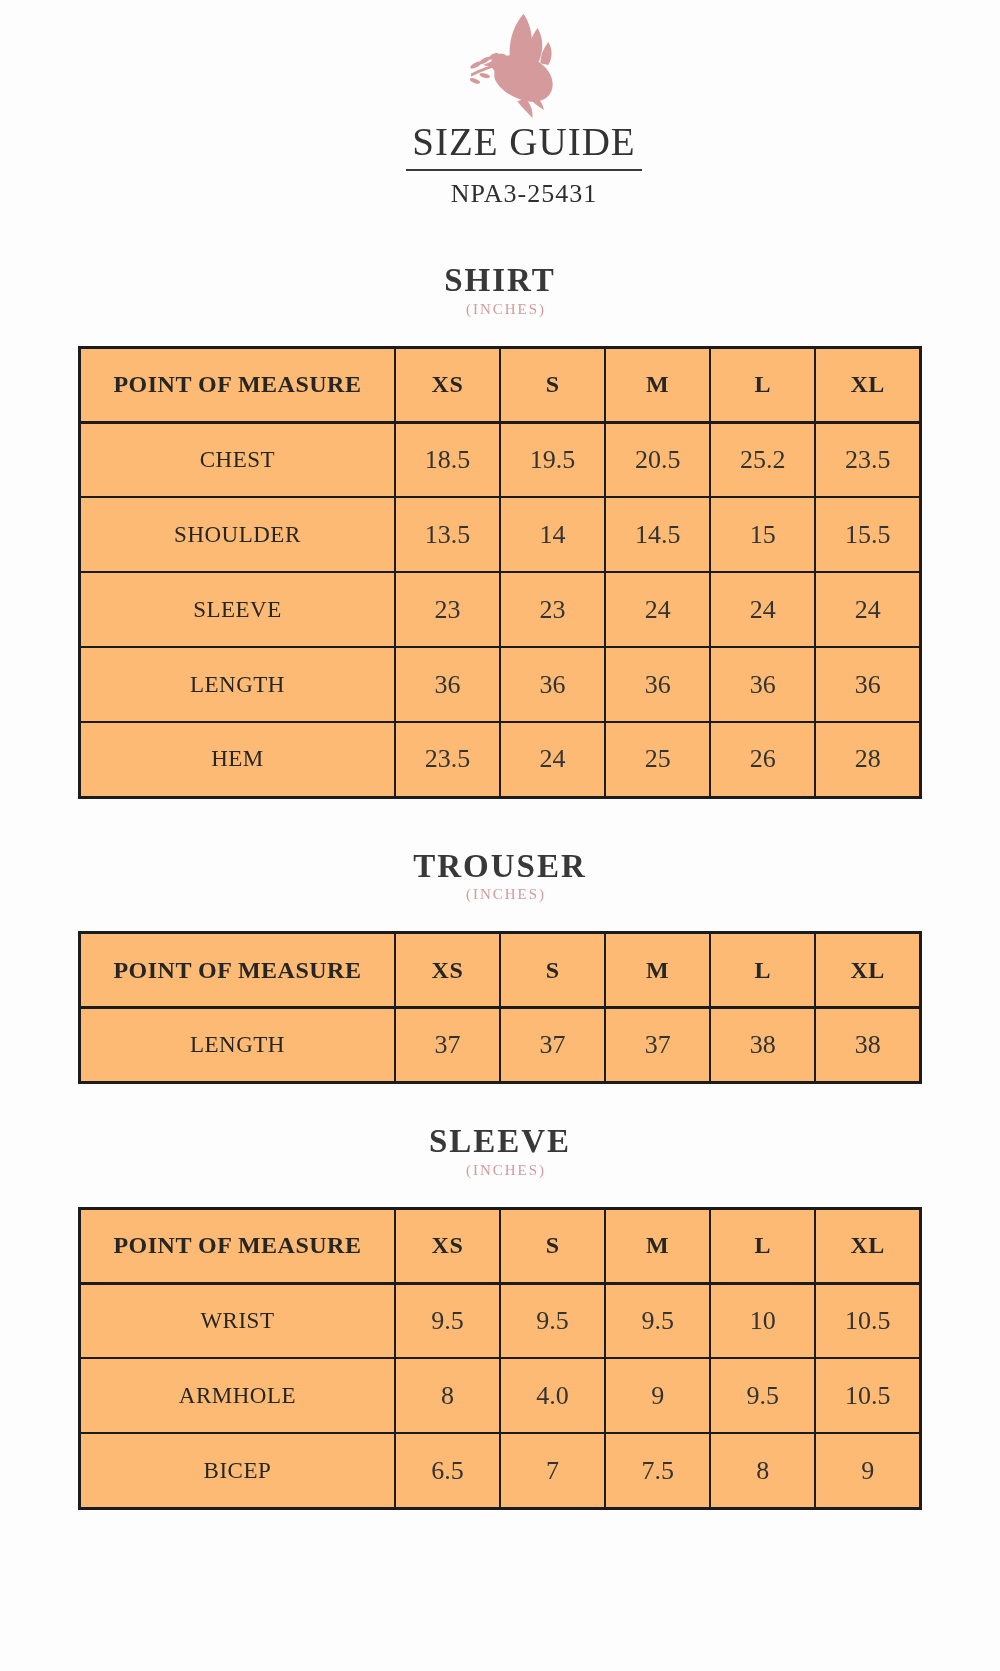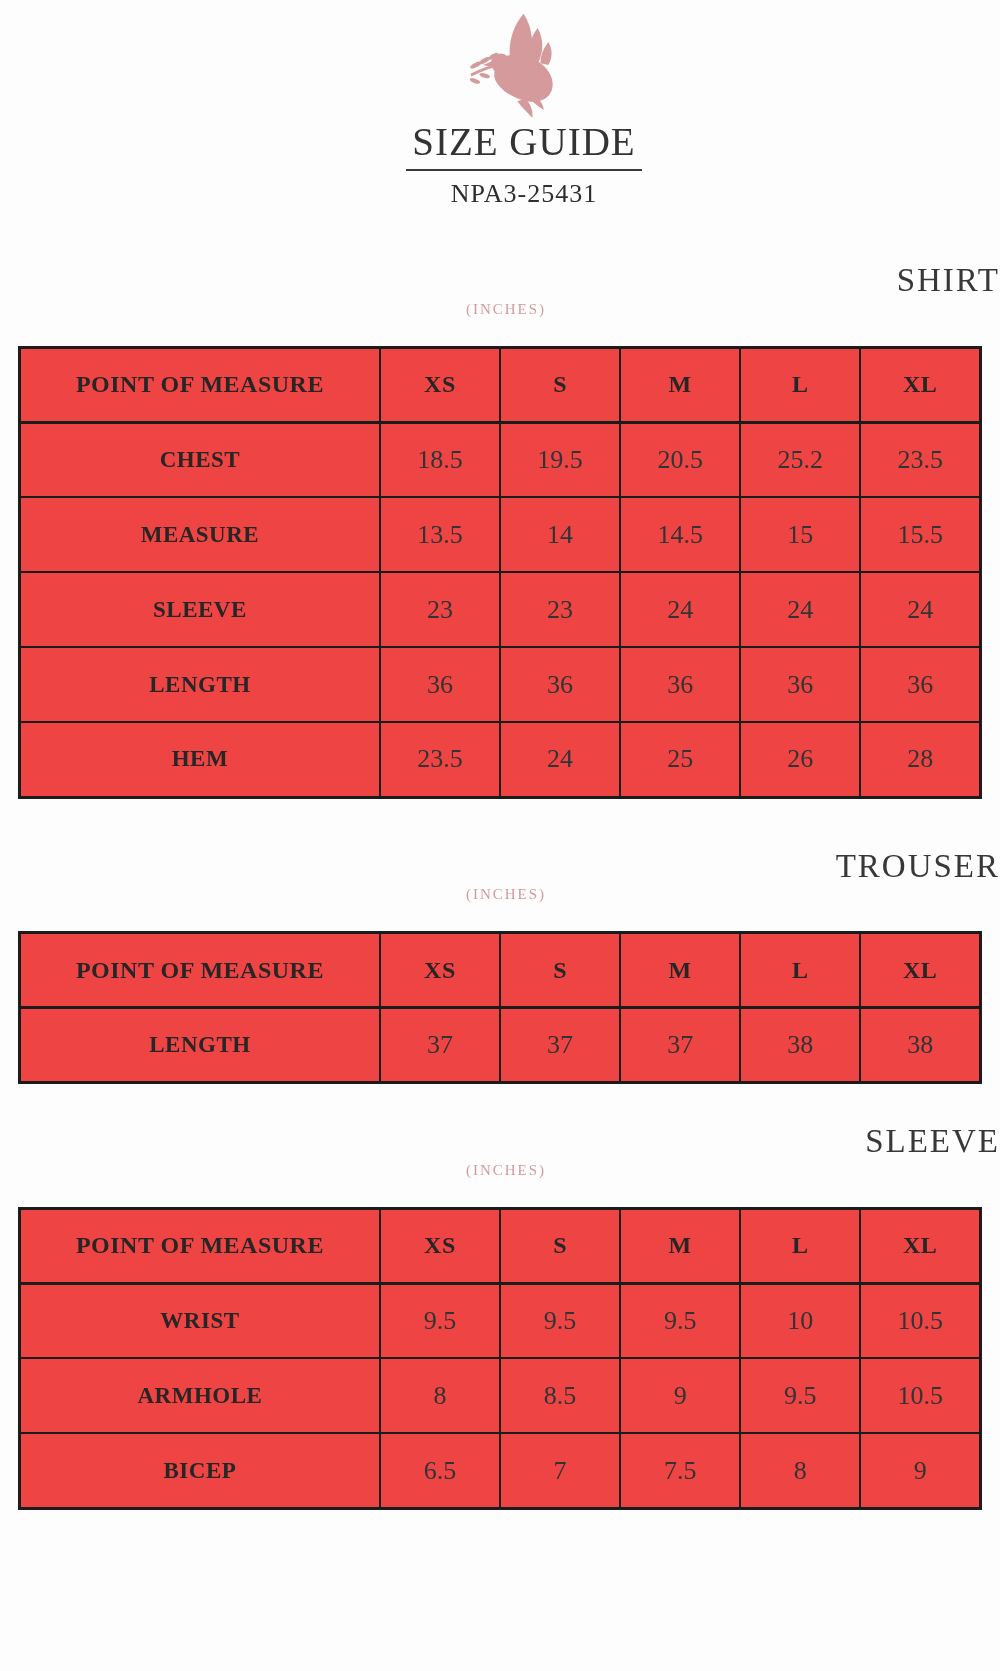--- a/index.html
+++ b/index.html
@@ -30,55 +30,54 @@
     font-size: 26px;
     letter-spacing: 1px;
     color: #2f2f2f;
   }
   .section { text-align: center; }
   .section.shirt   { margin-top: 54px; }
   .section.trouser { margin-top: 50px; }
   .section.sleeve  { margin-top: 40px; }
   .section-title {
     font-size: 33px;
-    font-weight: 400;
+    font-weight: 700;
     letter-spacing: 2px;
     color: #383838;
     line-height: 1.05;
-    text-align: right;
   }
   .unit-label {
     margin-top: 3px;
     font-size: 15px;
     letter-spacing: 2px;
     color: var(--accent);
     margin-left: 12px;
   }
   table.size-table {
-    width: 964px;
+    width: 844px;
     margin: 28px auto 0 auto;
     border-collapse: collapse;
     table-layout: fixed;
-    background: #ef4444;
+    background: #fdba74;
   }
   table.size-table th, table.size-table td {
     border: 2px solid var(--line);
     height: 75px;
     text-align: center;
     vertical-align: middle;
     overflow: hidden;
   }
   table.size-table { border: 3px solid var(--line); }
   table.size-table thead th { border-bottom: 3px solid var(--line); }
   th.col-measure, td.row-label { width: 37.5%; }
   th.col-size, td.value-cell { width: 12.5%; }
   th.col-measure, th.col-size {
     font-size: 24px; font-weight: 700; letter-spacing: 0.5px; color: #262626;
   }
-  td.row-label { font-size: 23px; font-weight: 700; letter-spacing: 0.5px; color: #262626; }
+  td.row-label { font-size: 23px; font-weight: 400; letter-spacing: 0.5px; color: #262626; }
   td.value-cell { font-size: 26px; font-weight: 400; color: #333; }
 </style>
 </head>
 <body>
 
 <div class="masthead">
   <div class="logo-wrap">
 
     <svg viewBox="0 0 130 120" aria-hidden="true">
       <g fill="var(--accent)" stroke="none">
@@ -128,21 +127,21 @@
       <tbody>
         <tr>
           <td class="row-label">CHEST</td>
           <td class="value-cell">18.5</td>
           <td class="value-cell">19.5</td>
           <td class="value-cell">20.5</td>
           <td class="value-cell">25.2</td>
           <td class="value-cell">23.5</td>
         </tr>
         <tr>
-          <td class="row-label">MEASURE</td>
+          <td class="row-label">SHOULDER</td>
           <td class="value-cell">13.5</td>
           <td class="value-cell">14</td>
           <td class="value-cell">14.5</td>
           <td class="value-cell">15</td>
           <td class="value-cell">15.5</td>
         </tr>
         <tr>
           <td class="row-label">SLEEVE</td>
           <td class="value-cell">23</td>
           <td class="value-cell">23</td>
@@ -216,21 +215,21 @@
           <td class="row-label">WRIST</td>
           <td class="value-cell">9.5</td>
           <td class="value-cell">9.5</td>
           <td class="value-cell">9.5</td>
           <td class="value-cell">10</td>
           <td class="value-cell">10.5</td>
         </tr>
         <tr>
           <td class="row-label">ARMHOLE</td>
           <td class="value-cell">8</td>
-          <td class="value-cell">8.5</td>
+          <td class="value-cell">4.0</td>
           <td class="value-cell">9</td>
           <td class="value-cell">9.5</td>
           <td class="value-cell">10.5</td>
         </tr>
         <tr>
           <td class="row-label">BICEP</td>
           <td class="value-cell">6.5</td>
           <td class="value-cell">7</td>
           <td class="value-cell">7.5</td>
           <td class="value-cell">8</td>

